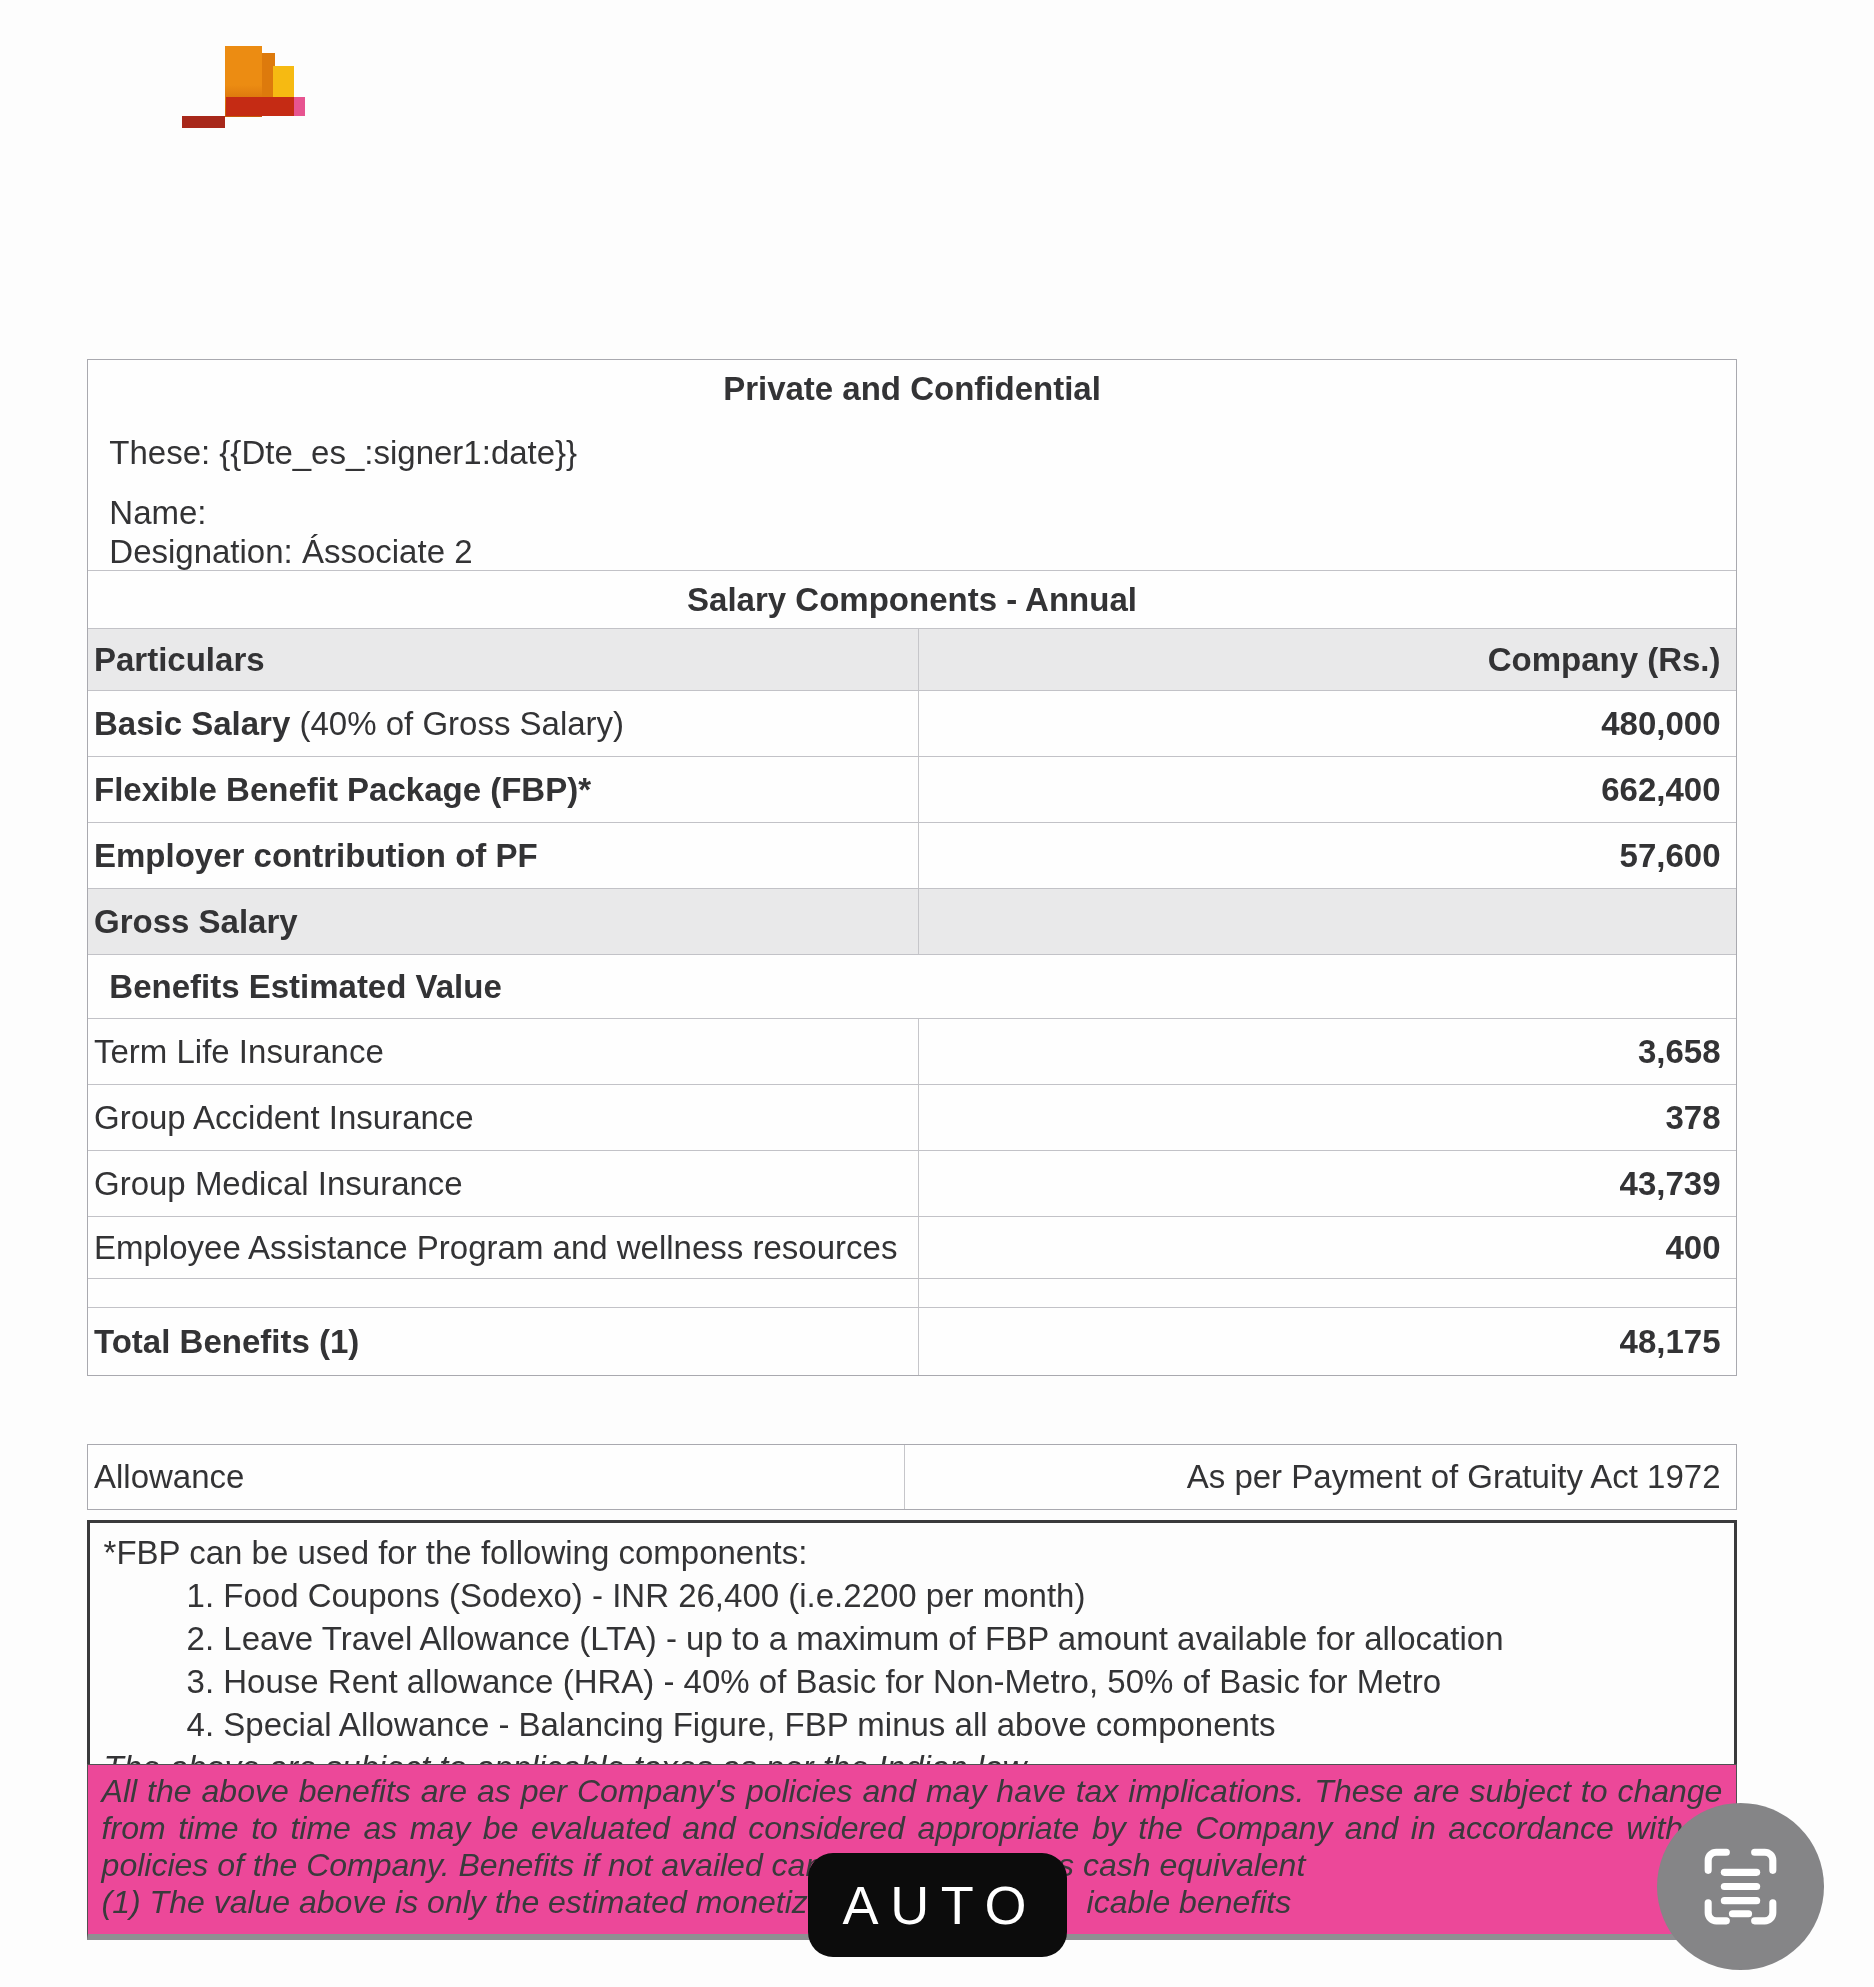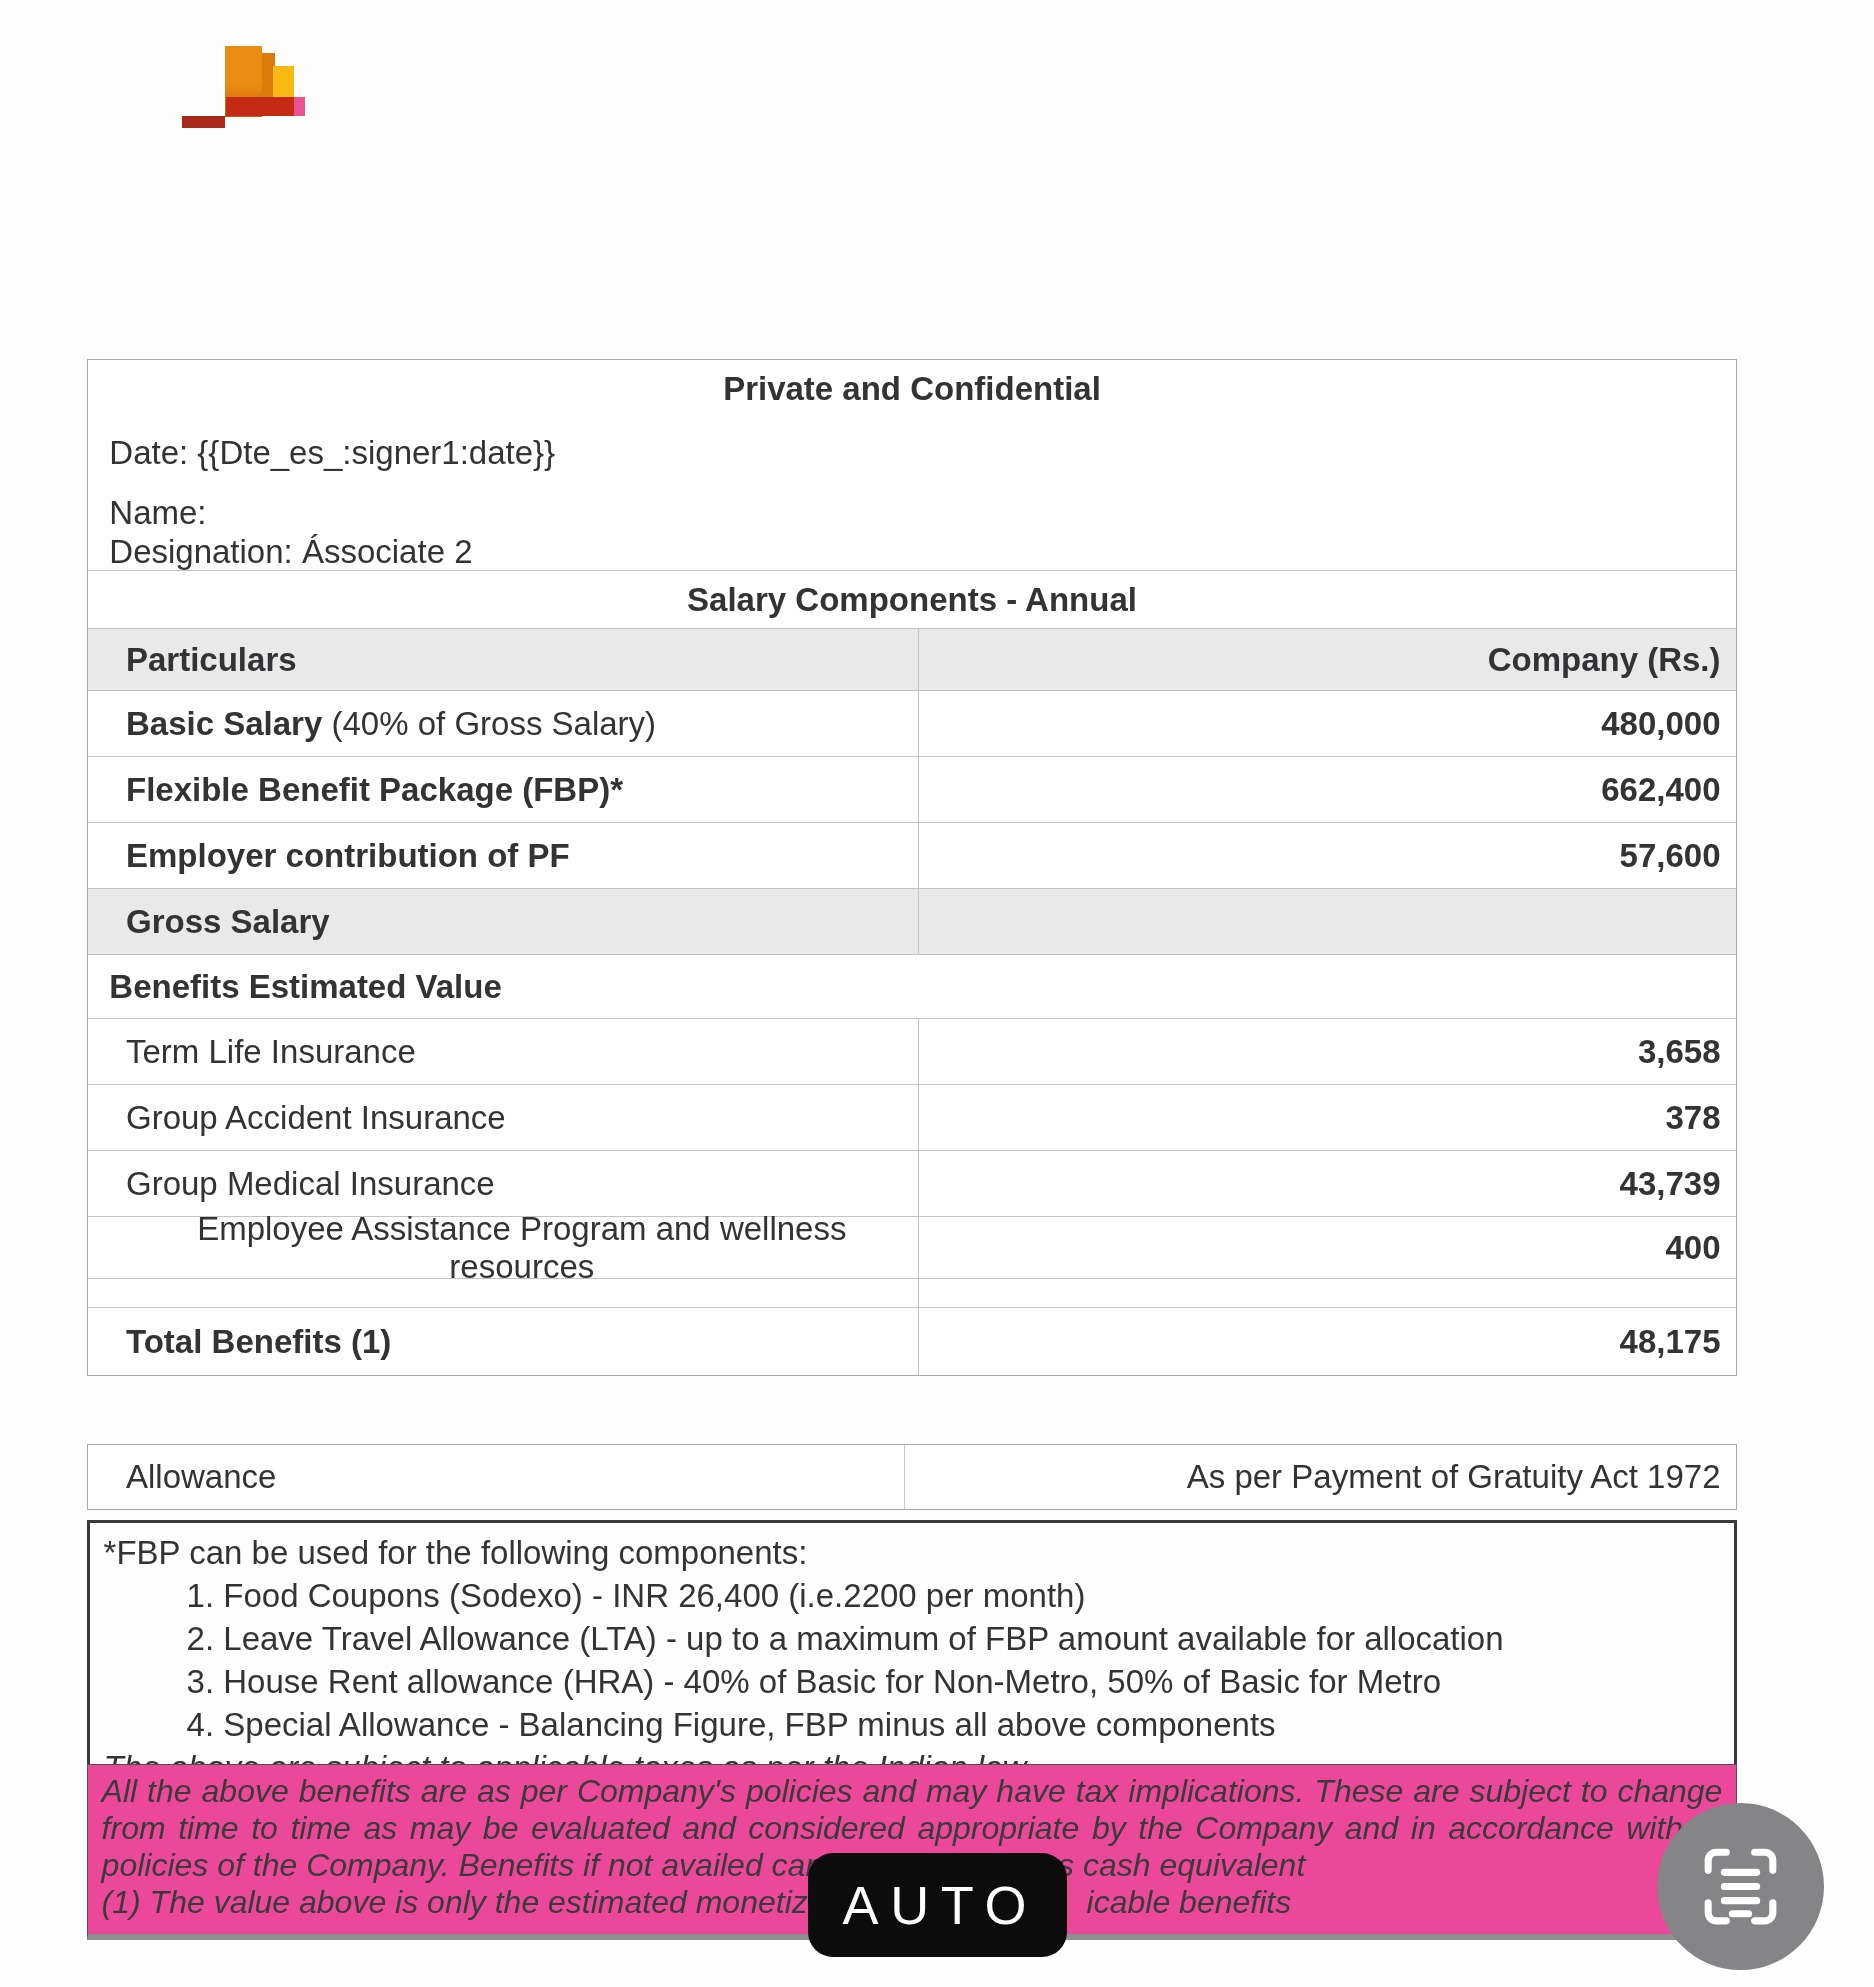--- a/index.html
+++ b/index.html
@@ -10,21 +10,21 @@
   
   .logo{position:absolute;left:0;top:0;width:330px;height:146px;}
   .logo .blk{position:absolute;}
   
   .doc-table{
     position:absolute;left:87px;top:359px;width:1650px;
     border:1.9px solid #a9a9af;background:#fefefe;box-sizing:border-box;
   }
   .trow{position:relative;display:flex;align-items:center;border-top:1.9px solid #c2c2c7;box-sizing:border-box;}
   .trow:first-child{border-top:none;}
-  .cell-label{flex:0 0 50.4%;box-sizing:border-box;padding-left:38px;border-right:1.9px solid #c6c6ca;height:100%;display:flex;align-items:center;text-align:center;}
+  .cell-label{flex:0 0 50.4%;box-sizing:border-box;padding-left:6px;border-right:1.9px solid #c6c6ca;height:100%;display:flex;align-items:center;text-align:center;}
   .cell-amount{flex:1;box-sizing:border-box;padding-right:15.5px;text-align:right;font-weight:bold;}
   .fullcell{flex:1;padding-left:21.3px;}
   .shaded{background:#e9e9ea;}
   .fs{font-size:33px;}
   .b{font-weight:bold;}
   .centered{justify-content:center;padding-left:0;text-align:center;}
   .row-info{display:block;}
   .row-info .abs{position:absolute;left:21.3px;white-space:pre;}
   .row-info .conf{left:0;width:100%;text-align:center;}
   
@@ -78,21 +78,21 @@
     <div class="blk" style="left:226px;top:97px;width:68px;height:19.4px;background:#C52B14;"></div>
     <div class="blk" style="left:294px;top:97px;width:10.7px;height:19.4px;background:#E75490;"></div>
     <div class="blk" style="left:182px;top:116px;width:43px;height:11.6px;background:#A8281A;"></div>
   </div>
 
   <div class="doc-table">
 
 
     <div class="trow fs row-info" style="height:210px;">
       <div class="abs conf b" style="top:9.7px;">Private and Confidential</div>
-      <div class="abs" style="top:74px;">Date: {{Dte_es_:signer1:date}}</div>
+      <div class="abs" style="top:74px;">These: {{Dte_es_:signer1:date}}</div>
       <div class="abs" style="top:134px;">Name:</div>
       <div class="abs" style="top:173px;">Designation: Ássociate 2</div>
     </div>
 
     <div class="trow fs" style="height:58px;">
       <div class="fullcell b centered" style="display:flex;height:100%;align-items:center;">Salary Components - Annual</div>
     </div>
 
     <div class="trow fs shaded" style="height:62px;">
       <div class="cell-label b">Particulars</div>

